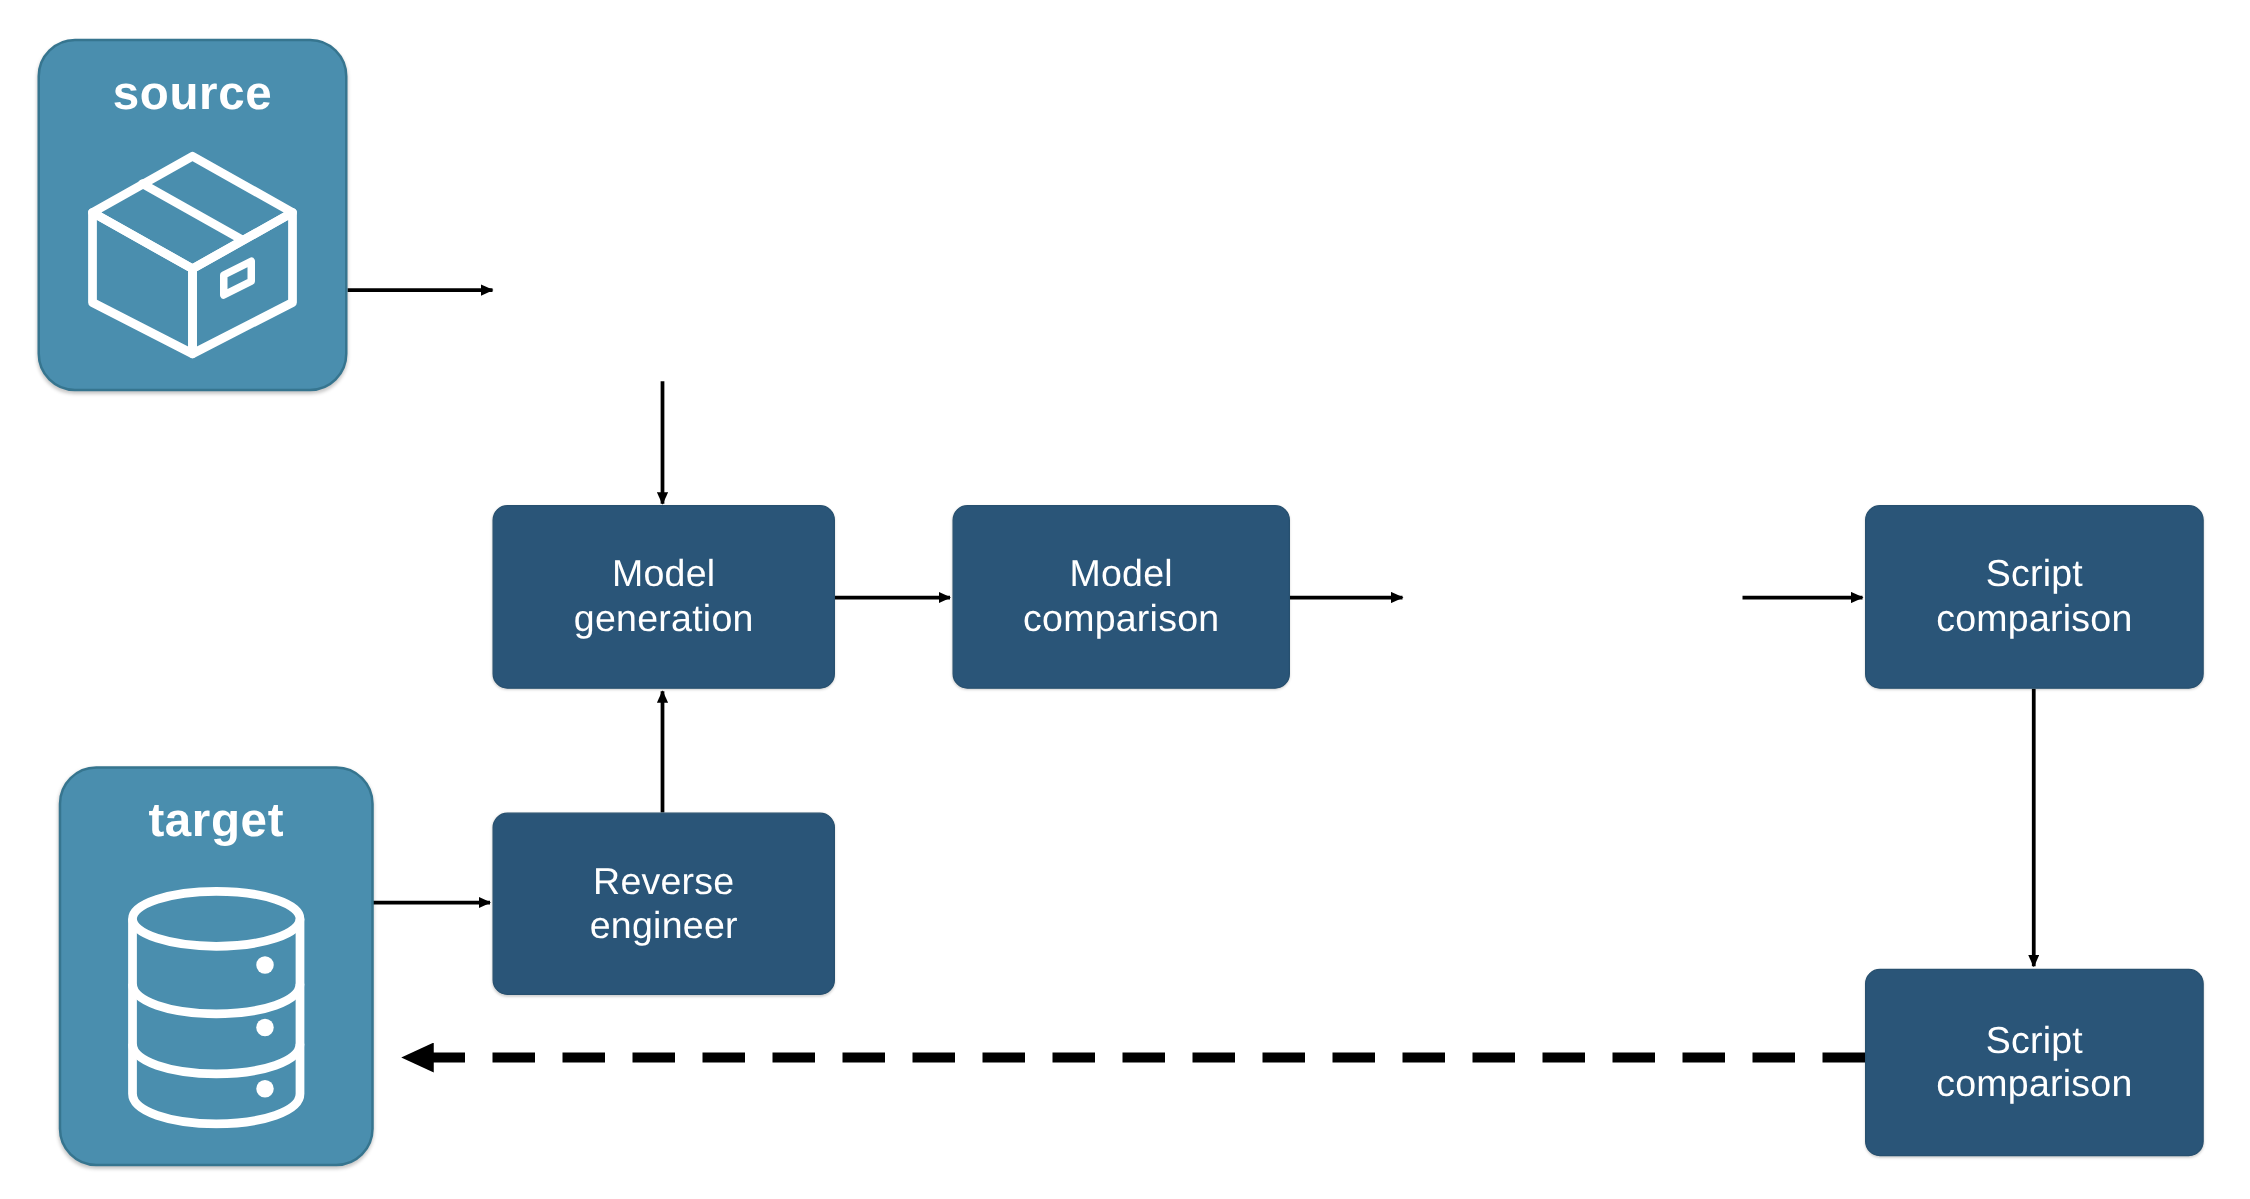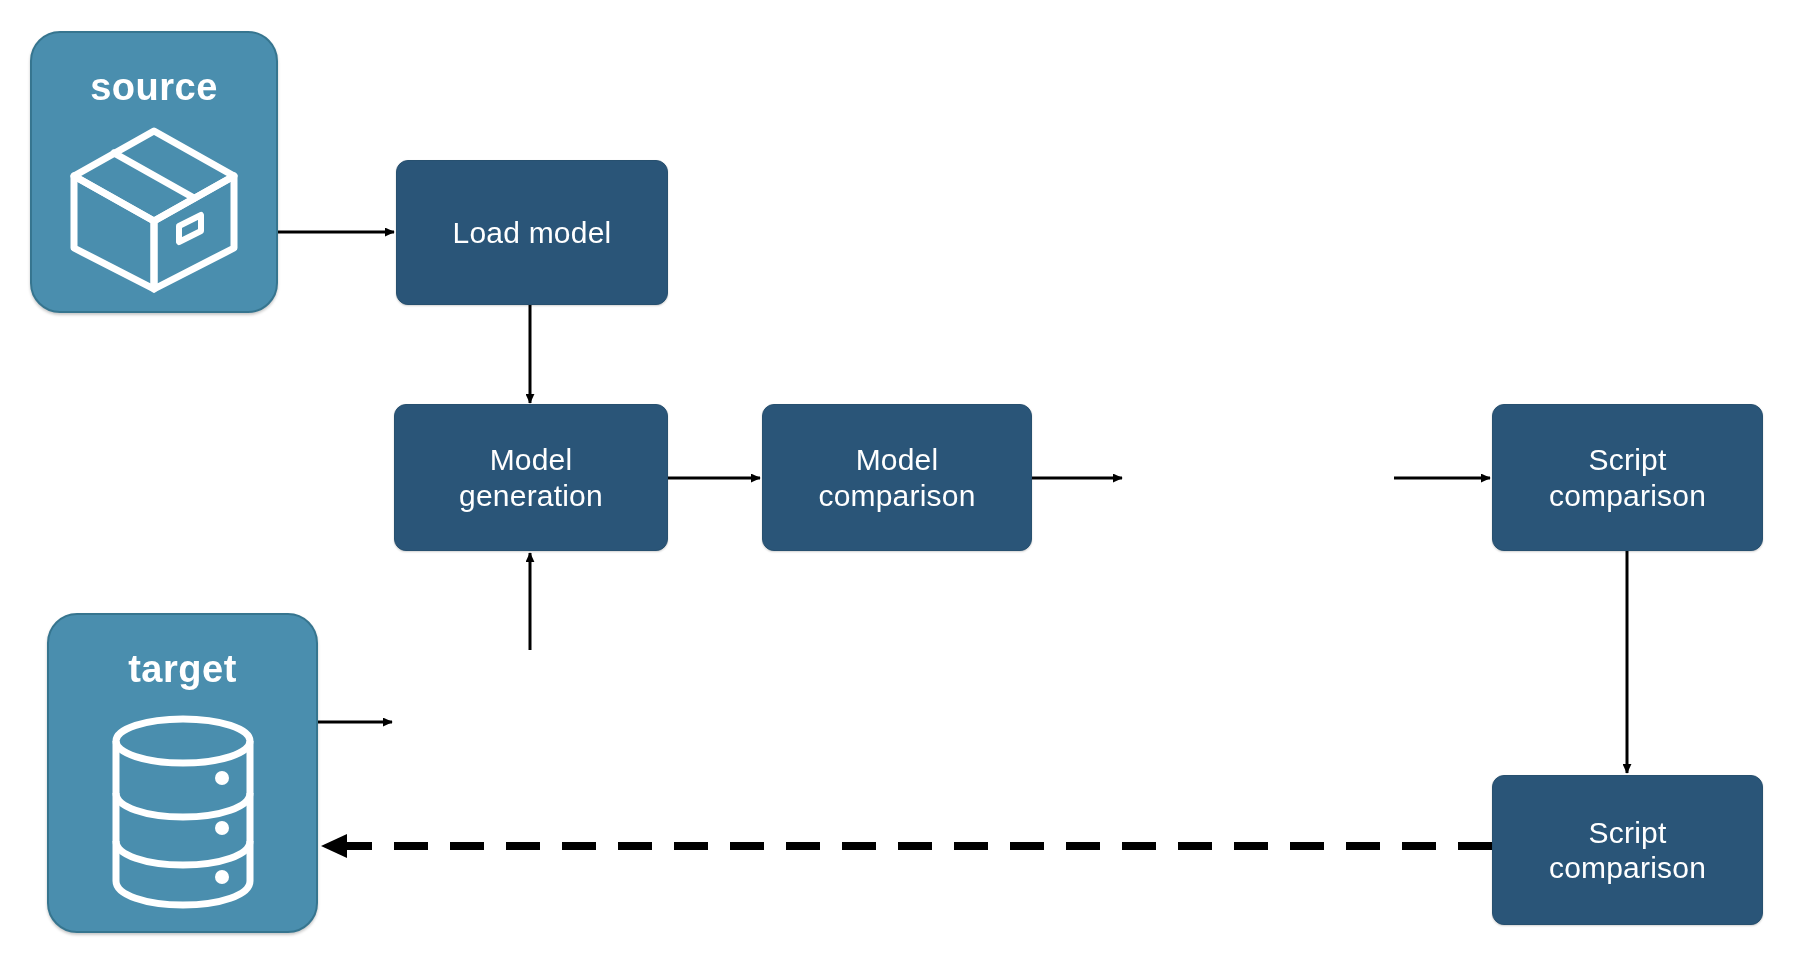--- a/index.html
+++ b/index.html
@@ -43,21 +43,21 @@
     border: 2px solid #36758f;
     border-radius: 30px;
     flex-direction: column;
     justify-content: flex-start;
     box-shadow: 0 2px 3px rgba(0,0,0,0.22);
   }
   .endpoint-label {
     font-size: 38px;
     font-weight: bold;
     color: #ffffff;
-    margin-top: 32px;
+    margin-top: 20px;
     letter-spacing: 0.5px;
   }
   .endpoint-icon {
     flex: 1;
     display: flex;
     align-items: center;
     justify-content: center;
     width: 100%;
   }
   svg.edges {
@@ -115,45 +115,40 @@
 
         <path d="M167 50 L167 122 L87 163 L87 95 Z" stroke="#ffffff" stroke-width="7" stroke-linejoin="round" fill="none"></path>
 
         <path d="M47 27 L127 72" stroke="#ffffff" stroke-width="7" stroke-linecap="round"></path>
 
         <path d="M112 100 L134 89 L134 105 L112 116 Z" stroke="#ffffff" stroke-width="6" stroke-linejoin="round" fill="none"></path>
       </svg>
     </div>
   </div>
 
-  <div class="node endpoint" style="left:47px; top:613px; width:271px; height:320px;">
+  <div class="node endpoint" style="left:47px; top:613px; width:252px; height:320px;">
     <div class="endpoint-label">target</div>
     <div class="endpoint-icon">
       <svg width="150" height="196" viewBox="0 0 150 196" fill="none">
 
         <path d="M8 28 L8 168 C8 182 38 192 75 192 C112 192 142 182 142 168 L142 28" stroke="#ffffff" stroke-width="7" fill="none" stroke-linejoin="round"></path>
 
         <ellipse cx="75" cy="28" rx="67" ry="22" stroke="#ffffff" stroke-width="7" fill="none"></ellipse>
 
         <path d="M8 80 C8 94 38 104 75 104 C112 104 142 94 142 80" stroke="#ffffff" stroke-width="7" fill="none"></path>
 
         <path d="M8 128 C8 142 38 152 75 152 C112 152 142 142 142 128" stroke="#ffffff" stroke-width="7" fill="none"></path>
 
         <circle cx="114" cy="65" r="7" fill="#ffffff"></circle>
         <circle cx="114" cy="115" r="7" fill="#ffffff"></circle>
         <circle cx="114" cy="164" r="7" fill="#ffffff"></circle>
       </svg>
     </div>
   </div>
 
-  <div class="node proc" style="left:396px; top:160px; width:272px; height:145px;">
-    <div>
-      <span class="lbl-line">Load model</span>
-    </div>
-  </div>
 
   <div class="node proc" style="left:394px; top:404px; width:274px; height:147px;">
     <div>
       <span class="lbl-line">Model</span>
       <span class="lbl-line">generation</span>
     </div>
   </div>
 
   <div class="node proc" style="left:762px; top:404px; width:270px; height:147px;">
     <div>
@@ -163,20 +158,26 @@
   </div>
 
 
   <div class="node proc" style="left:1492px; top:404px; width:271px; height:147px;">
     <div>
       <span class="lbl-line">Script</span>
       <span class="lbl-line">comparison</span>
     </div>
   </div>
 
+  <div class="node proc" style="left:394px; top:650px; width:274px; height:146px;">
+    <div>
+      <span class="lbl-line">Reverse</span>
+      <span class="lbl-line">engineer</span>
+    </div>
+  </div>
 
   <div class="node proc" style="left:1492px; top:775px; width:271px; height:150px;">
     <div>
       <span class="lbl-line">Script</span>
       <span class="lbl-line">comparison</span>
     </div>
   </div>
 
 </div>
 

